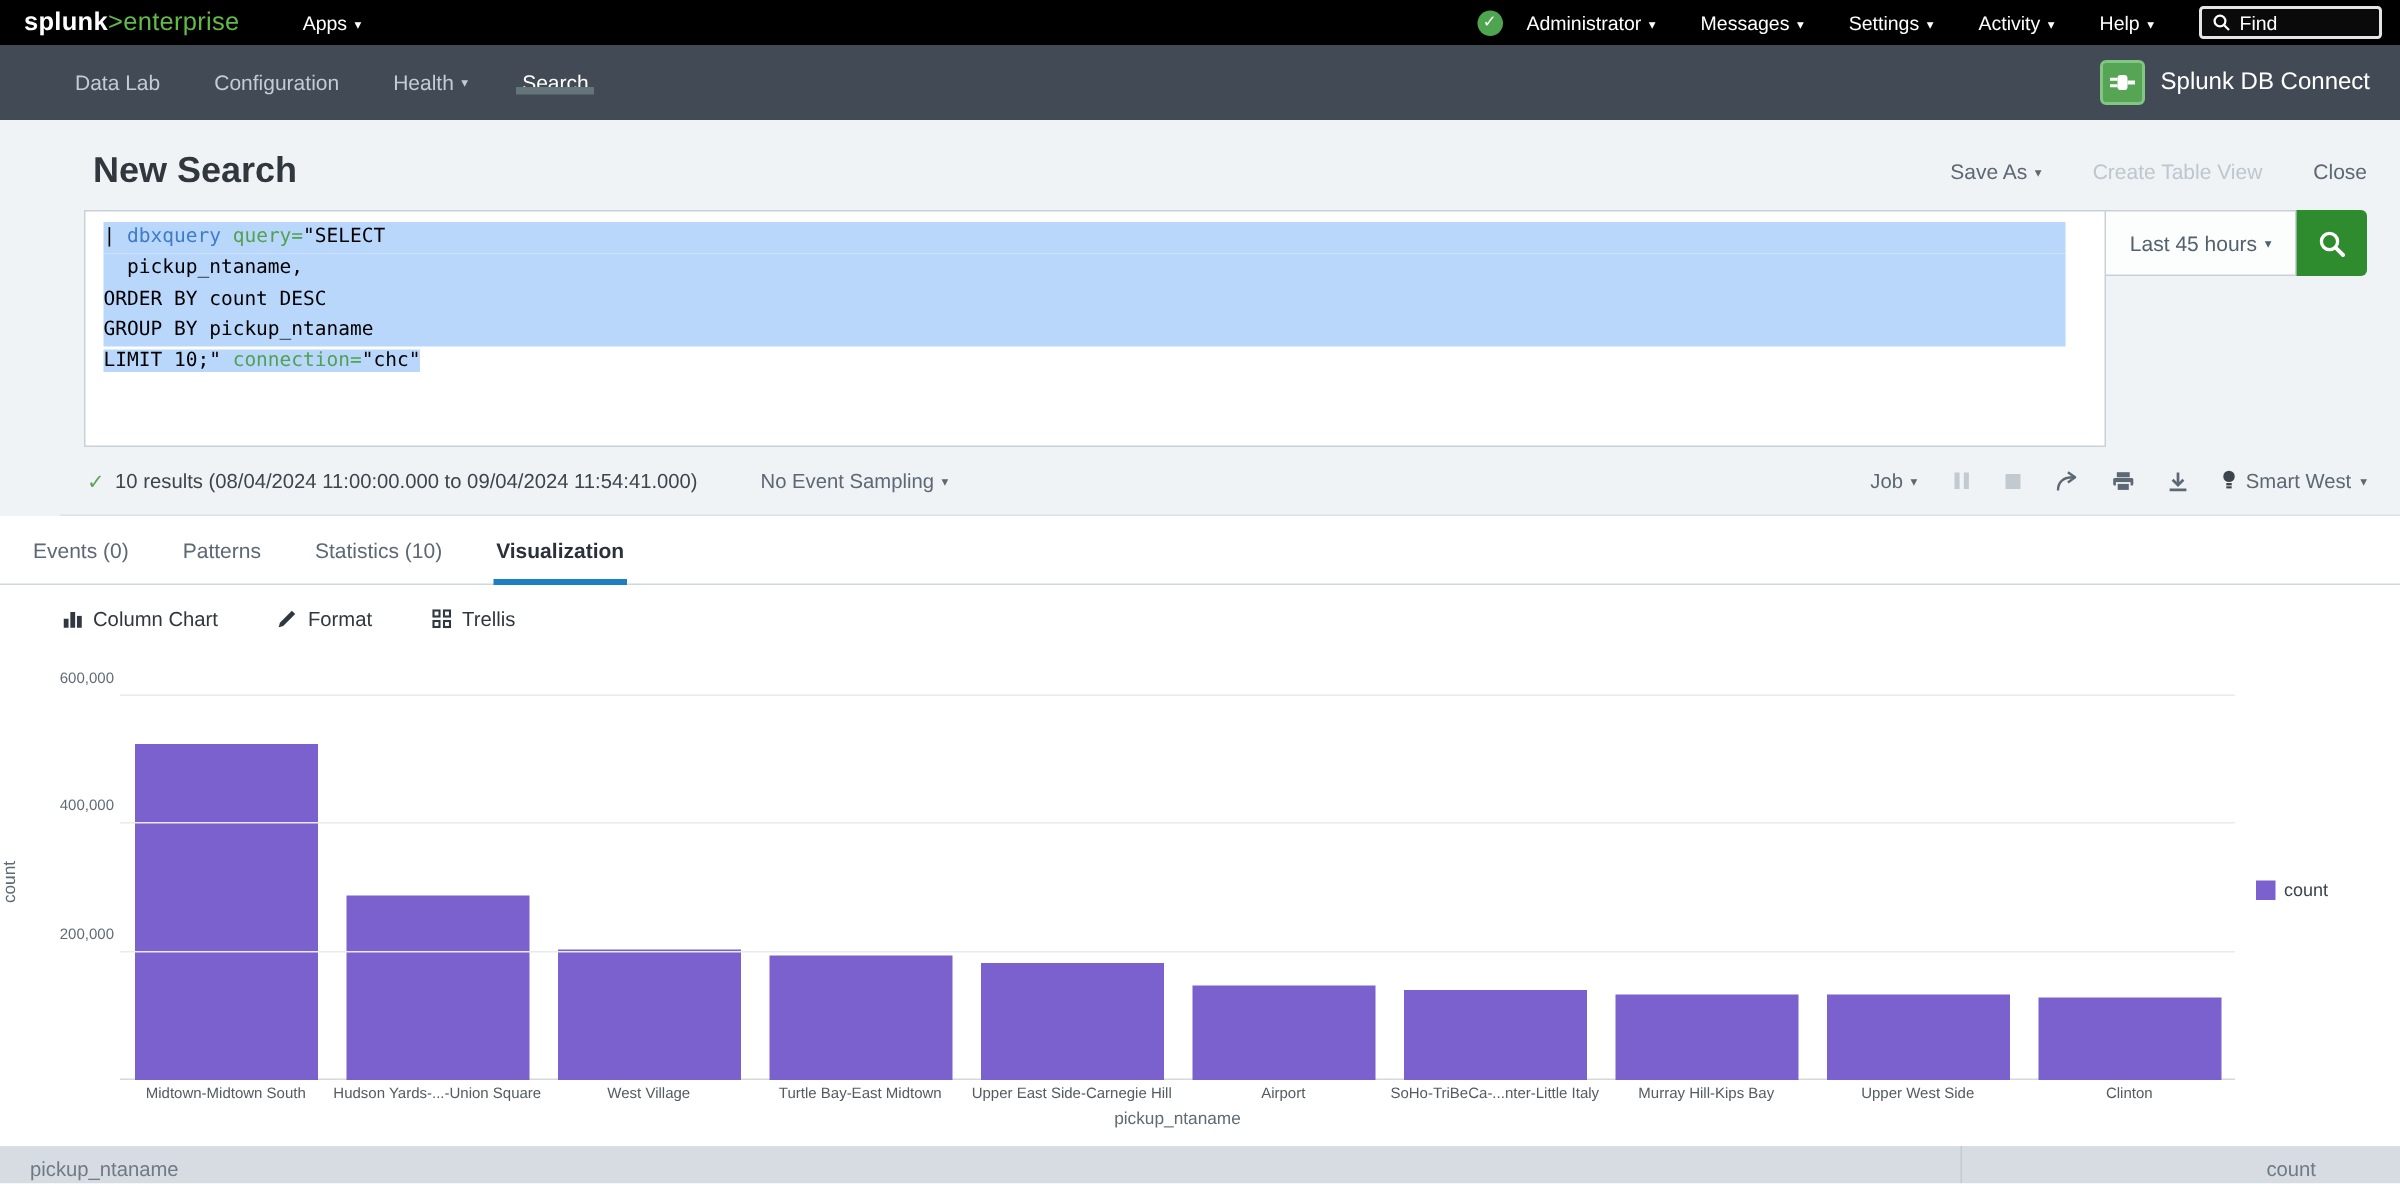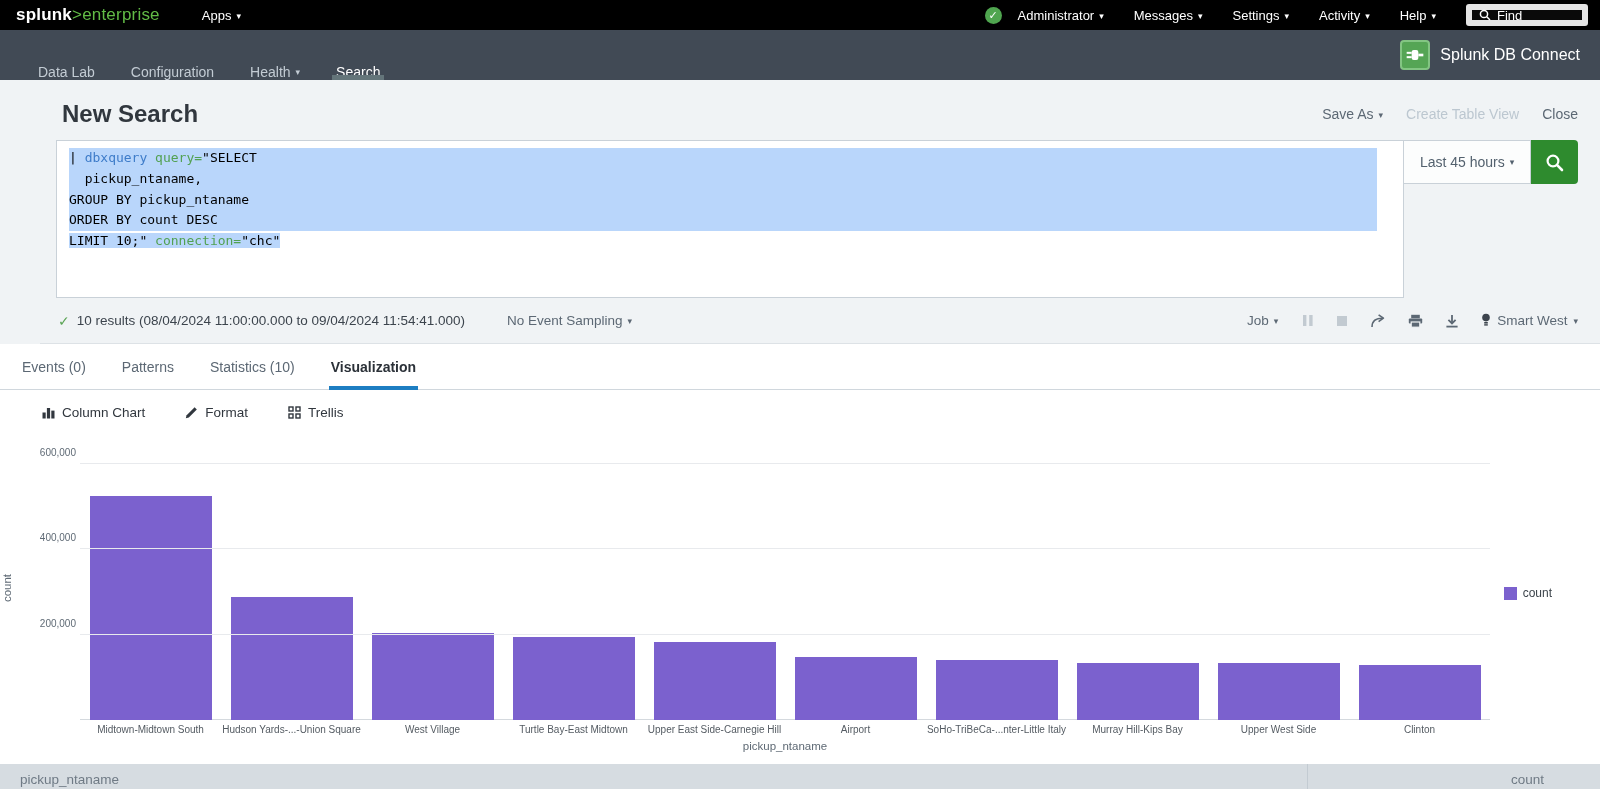--- a/index.html
+++ b/index.html
@@ -12,44 +12,44 @@
     align-items:center; justify-content:space-between; padding:0 12px 0 16px; flex:0 0 30px; }
   .tb-left, .tb-right { display:flex; align-items:center; }
   .logo { font-size:17px; letter-spacing:.2px; margin-right:42px; cursor:pointer; }
   .lg-splunk { color:#fff; font-weight:bold; }
   .lg-gt, .lg-ent { color:#62bb46; font-weight:normal; }
   .tb-item { color:#fff; font-size:13px; margin-right:30px; cursor:pointer; white-space:nowrap; }
   .caret { font-size:9px; margin-left:5px; vertical-align:1px; }
   .health-badge { width:17px; height:17px; border-radius:50%; background:#4fa54f;
     color:#fff; font-size:11px; line-height:17px; text-align:center; margin-right:16px; }
   .findbox { display:flex; align-items:center; width:122px; height:22px;
-    border:6px solid #e5e5e5; border-radius:3px; background:#0a0a0a; padding:0 7px; color:#fff; }
+    border:2px solid #e5e5e5; border-radius:3px; background:#0a0a0a; padding:0 7px; color:#fff; }
   .findbox span { font-size:13px; margin-left:6px; color:#fff; }
 
   
   .appbar { height:50px; background:#414a55; display:flex; align-items:stretch;
     justify-content:space-between; flex:0 0 50px; }
-  .ab-left { display:flex; align-items:flex-end; padding-left:20px; }
+  .ab-left { display:flex; align-items:center; padding-left:32px; }
   .ab-item { color:#c3ccd4; font-size:14px; display:flex; align-items:center;
     padding:0 18px; position:relative; cursor:pointer; white-space:nowrap; }
   .ab-item.active { color:#fff; }
   .ab-item.active::after { content:""; position:absolute; left:14px; right:14px;
     bottom:0; height:5px; background:#64757a; }
   .ab-right { display:flex; align-items:center; padding-right:20px; }
   .dbx-icon { width:30px; height:30px; border-radius:4px; background:#55a555;
     border:2px solid #83c583; margin-right:10px; display:flex; align-items:center; justify-content:center; }
   .app-title { color:#fff; font-size:16px; white-space:nowrap; }
 
   
   .gray { background:#f0f3f5; flex:0 0 auto;padding-left:40px; }
   .page-header { display:flex; justify-content:space-between; align-items:center;
     padding:20px 22px 8px 22px; }
   .page-title { font-size:24px; font-weight:bold; color:#31373e; }
   .ph-actions { display:flex; align-items:center; font-size:14px; }
-  .ph-link { color:#5c6874; margin-left:23px; cursor:pointer; }
+  .ph-link { color:#5c6874; margin-left:34px; cursor:pointer; }
   .ph-link.disabled { color:#bcc7d0; cursor:default; }
 
   
   .search-row { display:flex; align-items:flex-start; padding:4px 22px 0 16px; }
   .query-box { width:1384px; height:158px; background:#fff; border:1px solid #c9d1d8;
     font-family:"DejaVu Sans Mono", monospace; font-size:13px; padding:7px 12px;
     cursor:text; overflow:hidden; }
   .qline { height:20.8px; line-height:20.8px; white-space:pre; }
   .qline.qsel { background:#b9d6fb; margin-right:14px; }
   .qline:not(.qsel) .qtext { background:#b9d6fb; }
@@ -183,22 +183,22 @@
         <span class="ph-link"><span>Save As</span><span class="caret">▾</span></span>
         <span class="ph-link disabled">Create Table View</span>
         <span class="ph-link">Close</span>
       </div>
     </div>
 
     <div class="search-row">
       <div class="query-box" id="query-editor">
           <div class="qline qsel"><span class="qtext"><span class="tok-plain">| </span><span class="tok-cmd">dbxquery</span><span class="tok-plain"> </span><span class="tok-kw">query=</span><span class="tok-plain">"SELECT</span></span></div>
           <div class="qline qsel"><span class="qtext"><span class="tok-plain">  pickup_ntaname,</span></span></div>
+          <div class="qline qsel"><span class="qtext"><span class="tok-plain">ORDER BY count DESC</span></span></div>
           <div class="qline qsel"><span class="qtext"><span class="tok-plain">GROUP BY pickup_ntaname</span></span></div>
-          <div class="qline qsel"><span class="qtext"><span class="tok-plain">ORDER BY count DESC</span></span></div>
           <div class="qline"><span class="qtext"><span class="tok-plain">LIMIT 10;" </span><span class="tok-kw">connection=</span><span class="tok-plain">"chc"</span></span></div>
         </div>
       <div class="timerange">
           <span>Last 45 hours</span>
           <span class="caret">▾</span>
         </div>
       <button class="search-btn">
         <svg width="19" height="19" viewBox="0 0 19 19">
             <circle cx="8" cy="8" r="5.4" fill="none" stroke="#fff" stroke-width="2.2"></circle>
             <line x1="12.2" y1="12.2" x2="17" y2="17" stroke="#fff" stroke-width="2.6" stroke-linecap="round"></line>

